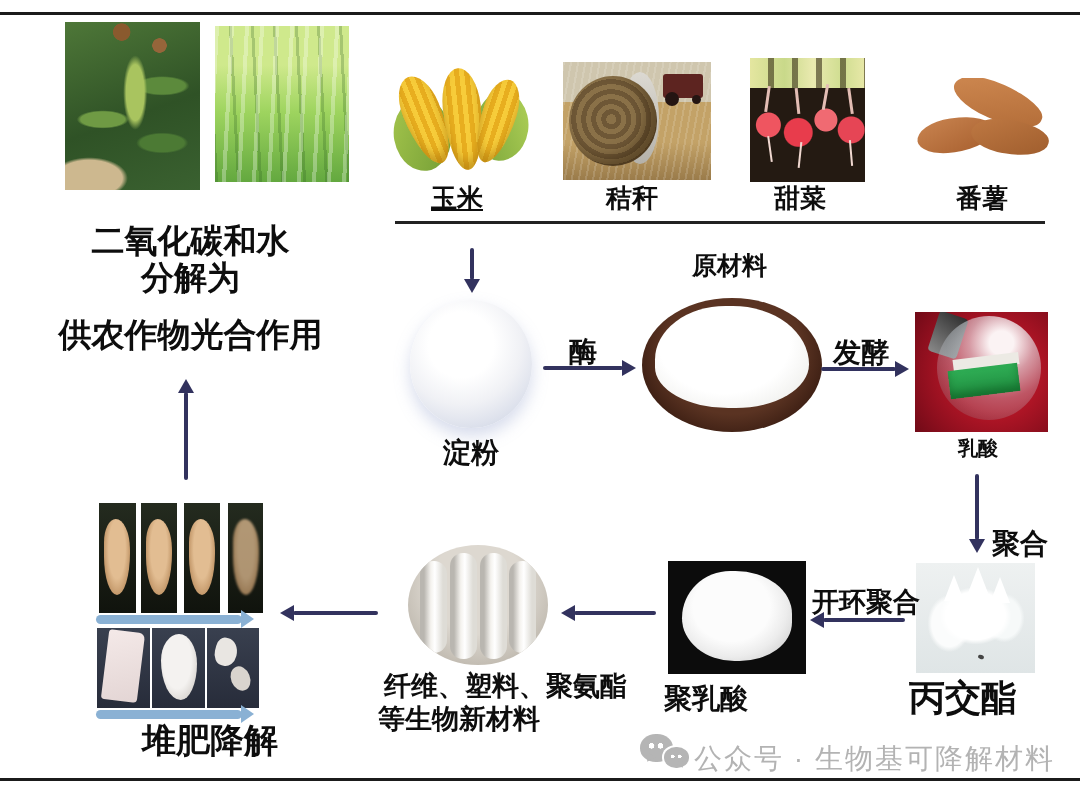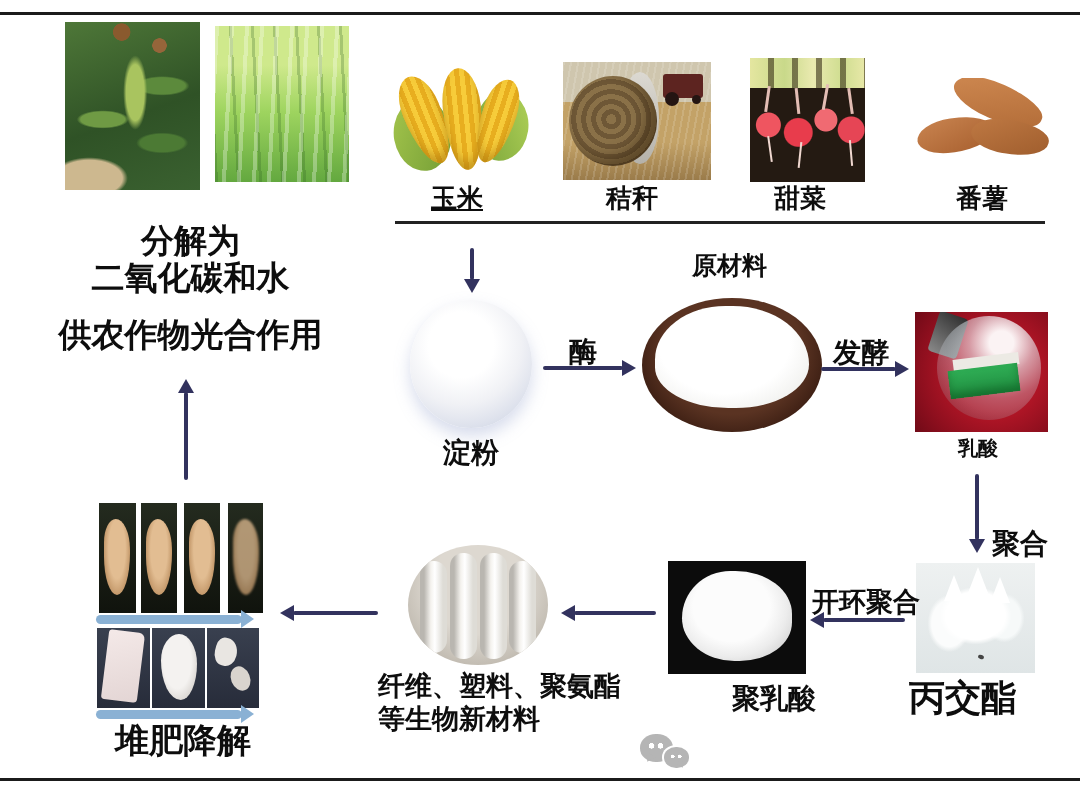--- a/index.html
+++ b/index.html
@@ -256,34 +256,34 @@
   <div class="lbl" style="left:895px;top:678px;width:122px;font-size:36px;text-align:right;">丙交酯</div>
 
   <div class="lbl" style="left:810px;top:587px;width:112px;font-size:27px;">开环聚合</div>
   <div class="ar h" style="left:823px;top:618px;width:82px;">
       <i class="hd-l"></i>
     </div>
 
   <div class="ph" id="pla">
     <div class="pile"></div>
   </div>
-  <div class="lbl" style="left:714px;top:683px;width:120px;font-size:28px;text-align:center;">聚乳酸</div>
+  <div class="lbl" style="left:646px;top:683px;width:120px;font-size:28px;text-align:center;">聚乳酸</div>
 
   <div class="ar h" style="left:574px;top:611px;width:82px;">
       <i class="hd-l"></i>
     </div>
 
   <div class="ph" id="products">
     <div class="cyl c1"></div>
     <div class="cyl c2"></div>
     <div class="cyl c3"></div>
     <div class="cyl c4"></div>
   </div>
   <div class="lbl" style="left:378px;top:670px;width:250px;font-size:27px;text-align:left;line-height:33px;white-space:normal;">
-    <span style="display:block;">纤维、塑料、聚氨酯</span>
+    <span style="display:block;margin-left:6px;">纤维、塑料、聚氨酯</span>
     <span style="display:block;">等生物新材料</span>
   </div>
 
   <div class="ar h" style="left:293px;top:611px;width:85px;">
       <i class="hd-l"></i>
     </div>
 
   <div class="ph cmp1" style="left:99px;width:37px;">
       <div class="blob"></div>
     </div>
@@ -307,28 +307,29 @@
       <div class="blob2"></div>
     </div>
   <div class="ph cmp2" style="left:207px;width:52px;">
     <div class="b3a"></div>
     <div class="b3b"></div>
   </div>
   <div class="car" style="left:96px;top:710px;width:146px;">
       <i></i>
     </div>
 
-  <div class="lbl" style="left:88px;top:721px;width:190px;font-size:34px;">堆肥降解</div>
+  <div class="lbl" style="left:88px;top:721px;width:190px;font-size:34px;text-align:right;">堆肥降解</div>
 
   <div class="ar v" style="left:184px;top:392px;height:88px;">
       <i class="hd-u"></i>
     </div>
 
   <div class="lbl" style="left:18px;top:222px;width:345px;font-size:33px;line-height:37px;white-space:normal;">
+    <span style="display:block;">二氧化碳和水</span>
     <span style="display:block;">分解为</span>
-    <span style="display:block;">二氧化碳和水</span>
     <span style="display:block;margin-top:20px;">供农作物光合作用</span>
   </div>
 
   <div class="wc1"></div>
   <div class="wc2"></div>
+  <div class="wm-text">公众号 · 生物基可降解材料</div>
 
 </div>
 
 </body></html>

